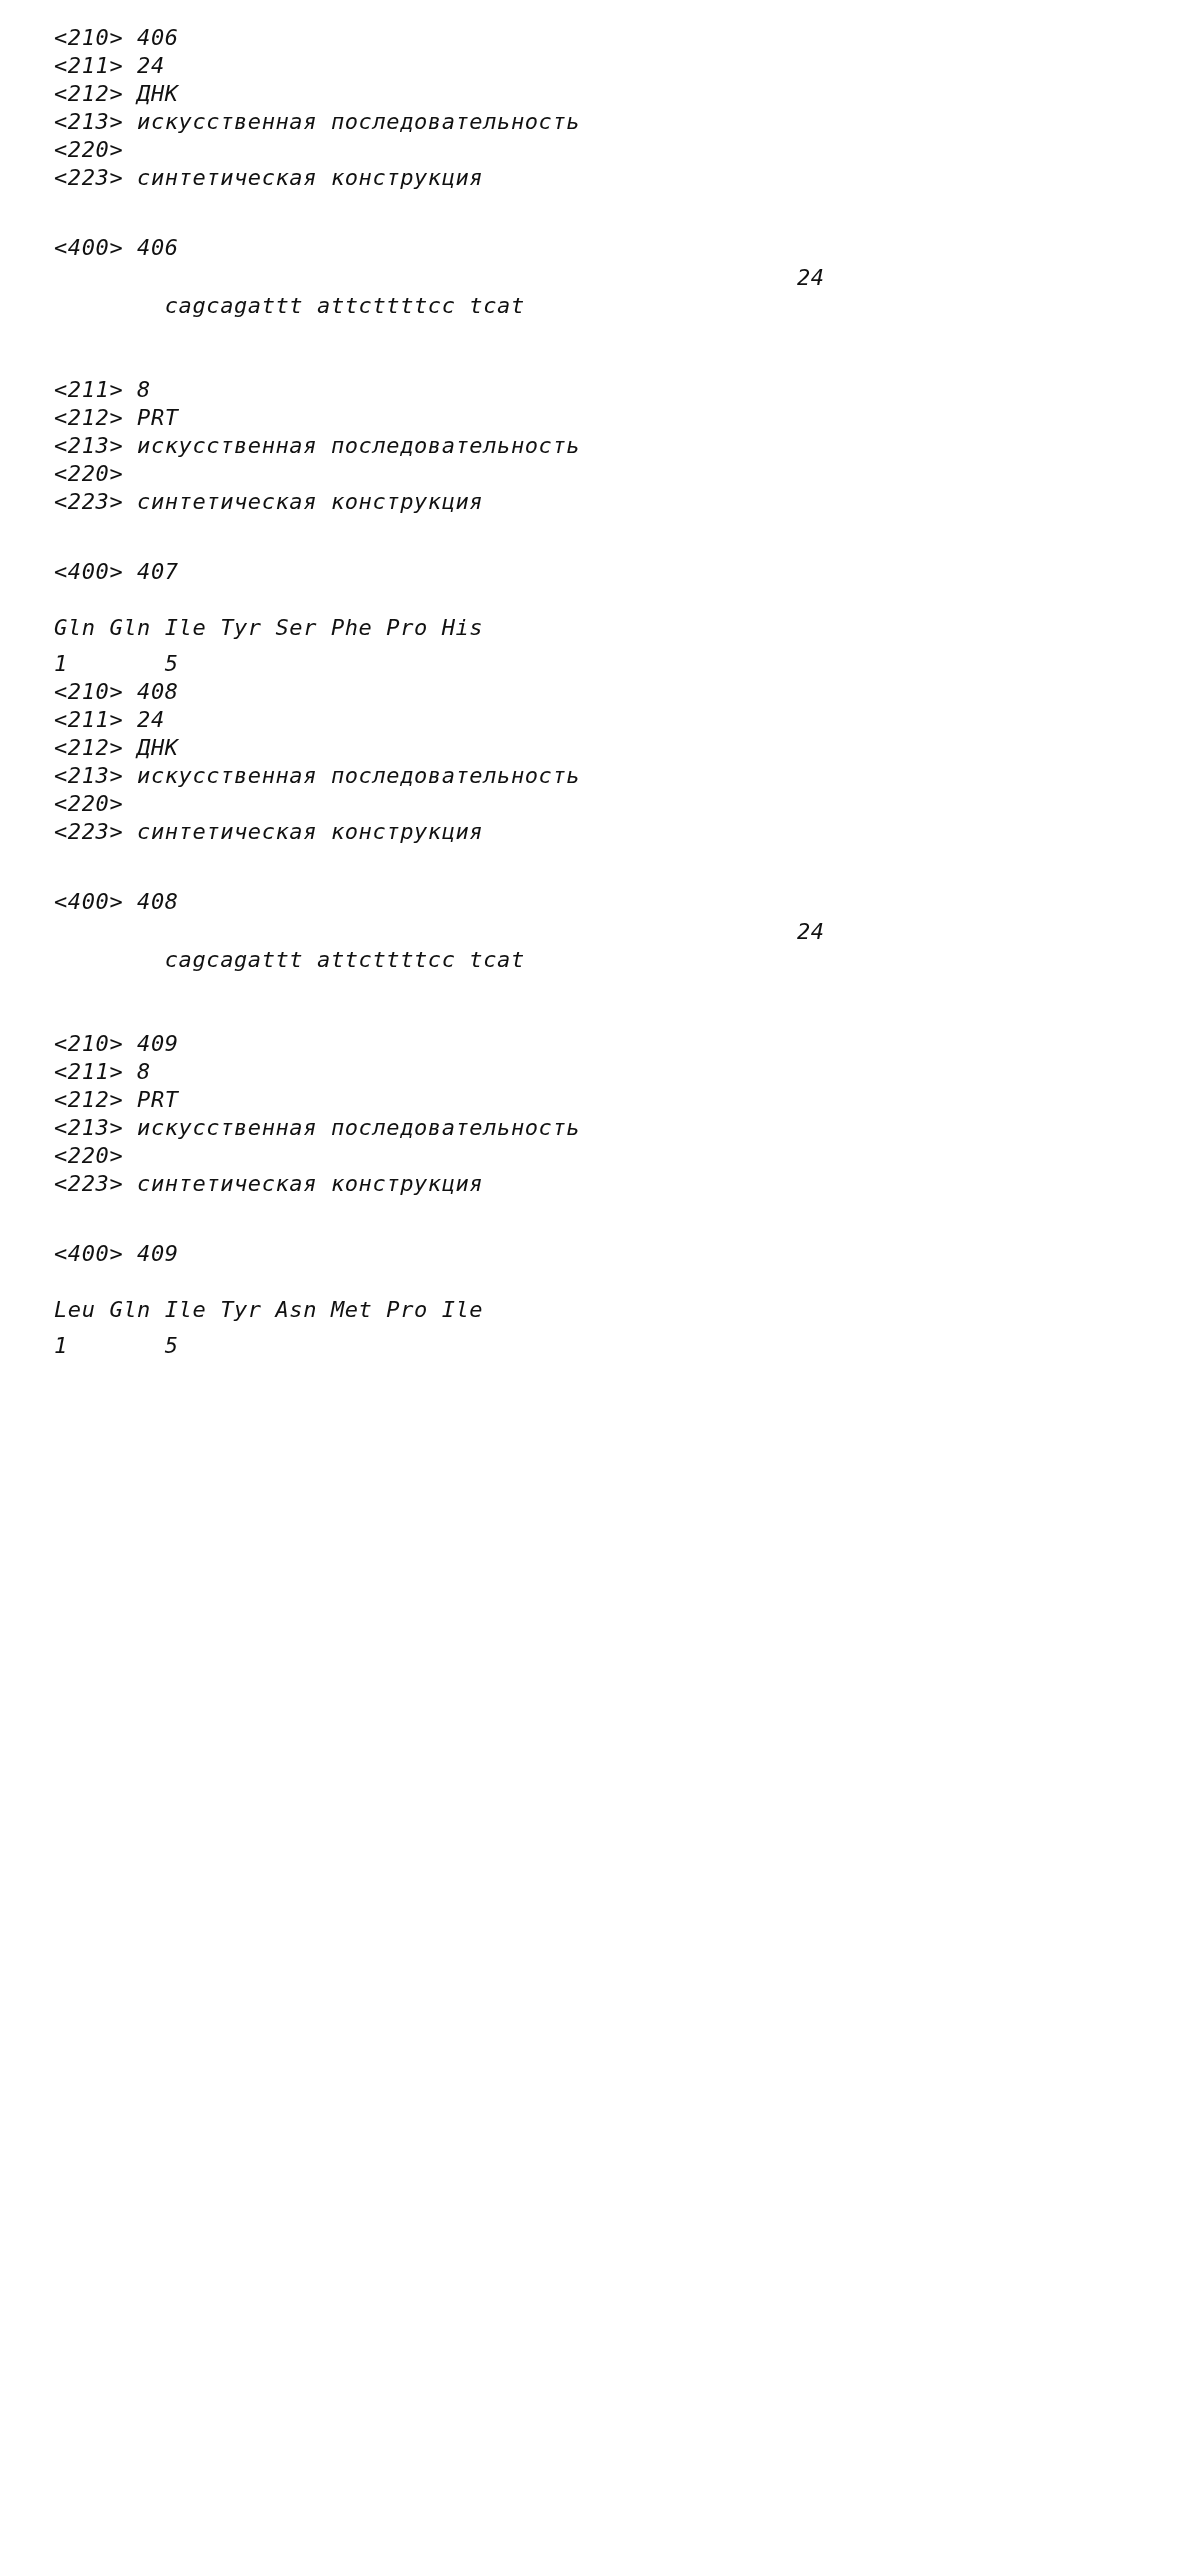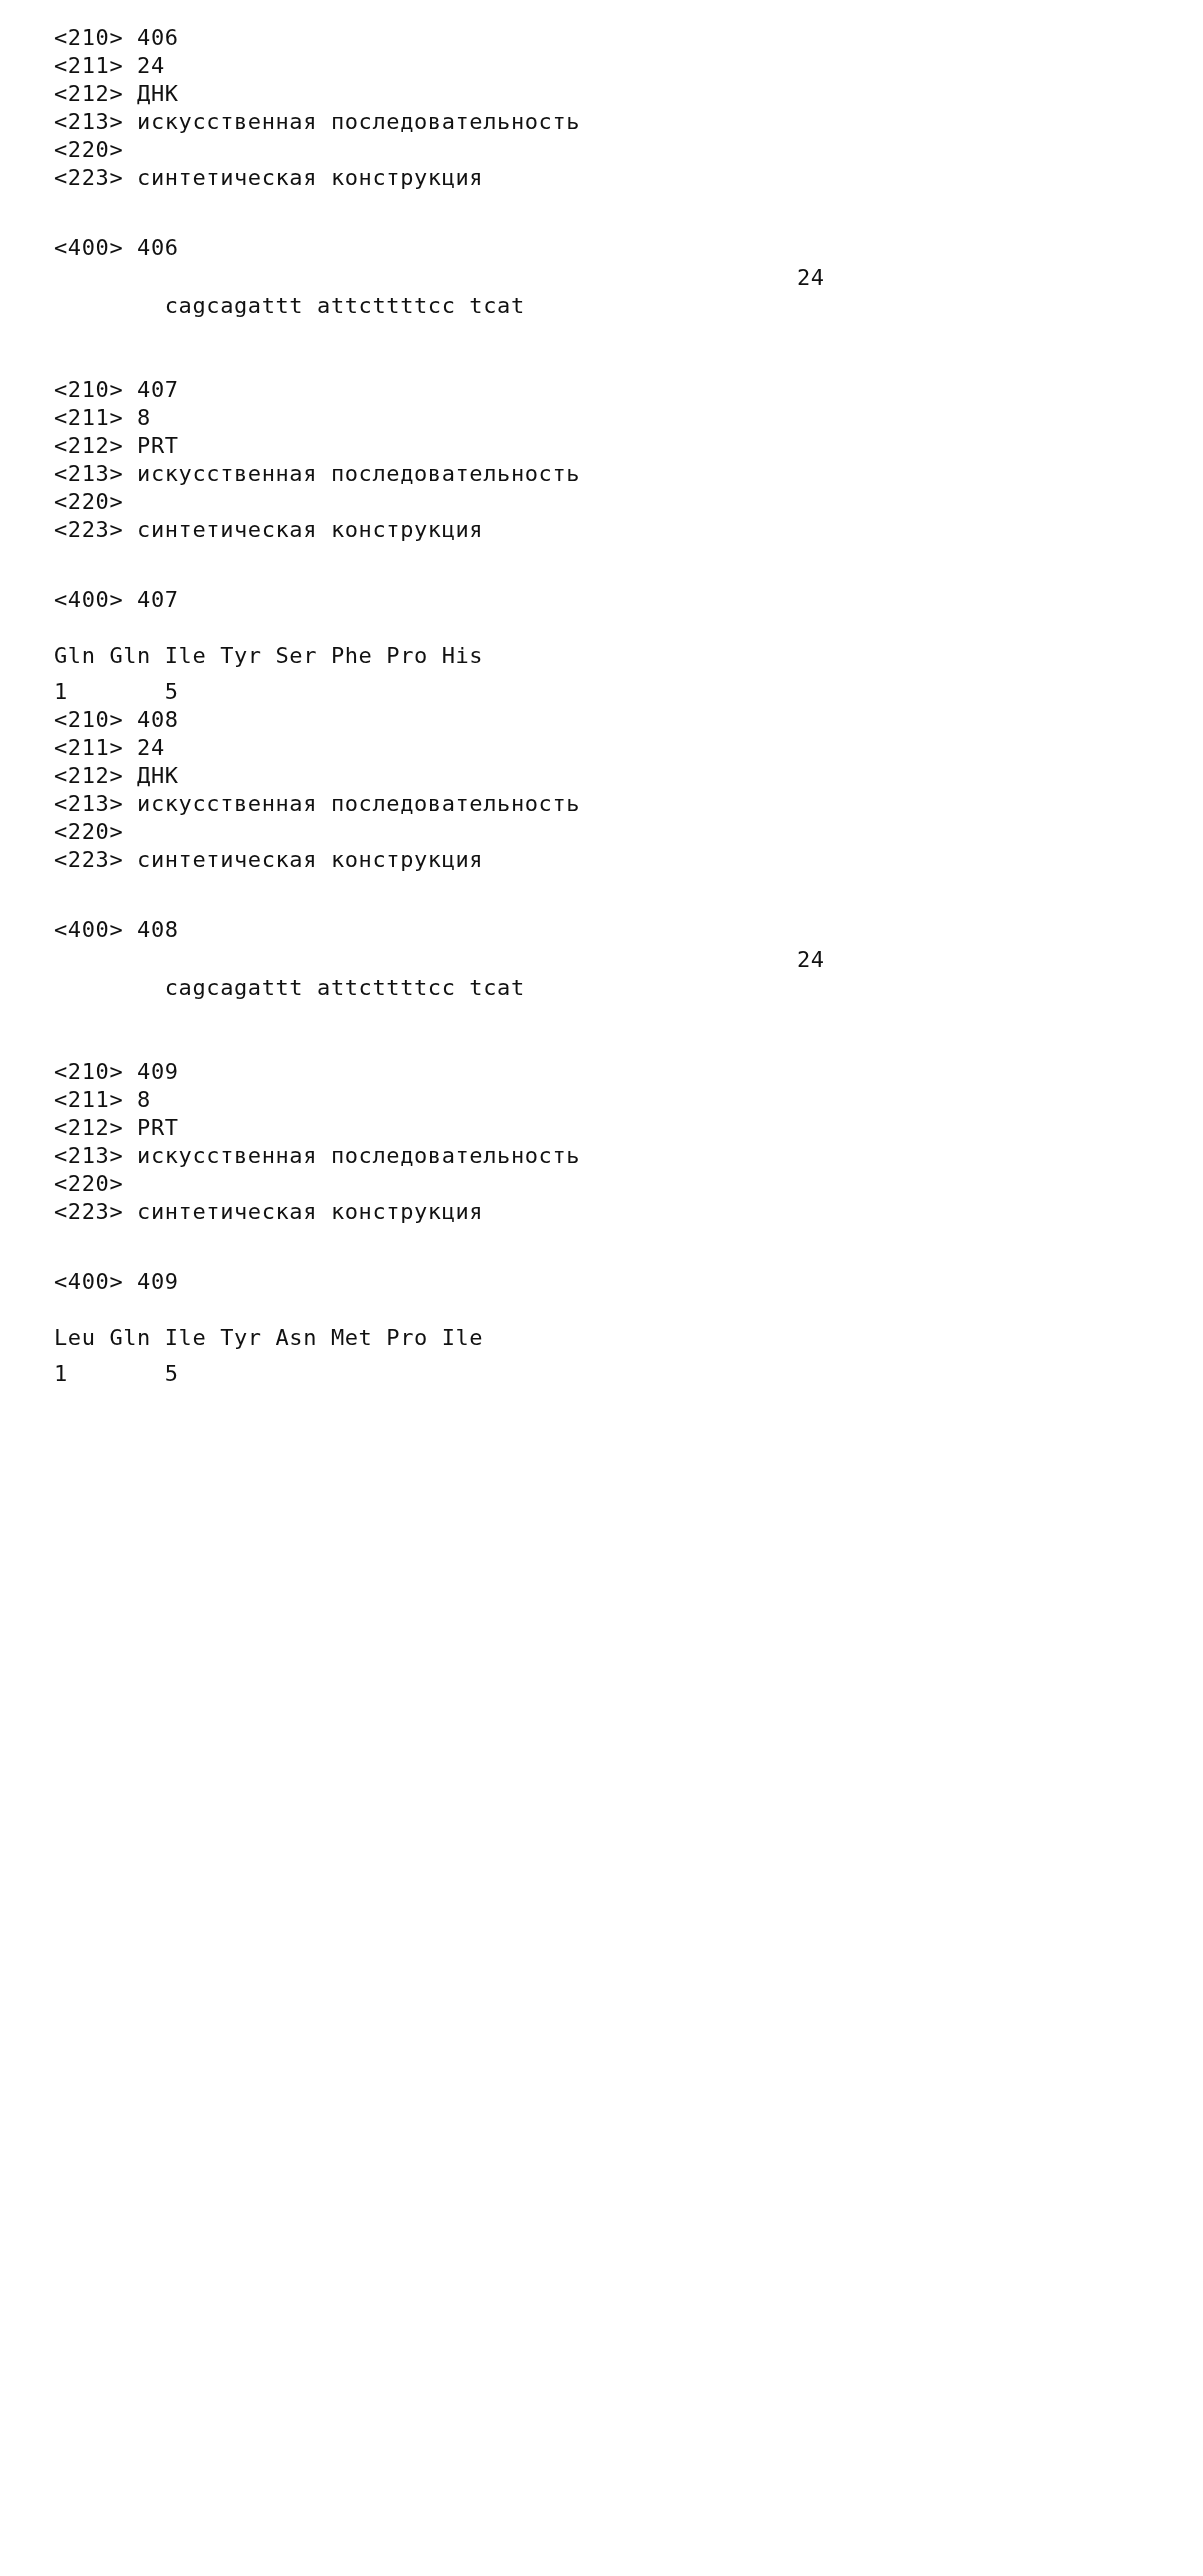--- a/index.html
+++ b/index.html
@@ -14,20 +14,21 @@
     color: #111111;
     position: relative;
     overflow: hidden;
   }
   .page {
     position: relative;
     width: 1058px;
     height: 2576px;
     padding: 14px;
     box-sizing: border-box;
+    font-style: italic;
   }
   .content {
     position: absolute;
     left: 54px;
     top: 0;
     width: 1095px;
   }
   .line {
     font-size: 22px;
     line-height: 28px;
@@ -74,21 +75,20 @@
       <div class="line tagline">&lt;220&gt;</div>
       <div class="line tagline">&lt;223&gt; синтетическая конструкция</div>
       <div class="line seqhead">&lt;400&gt; 406</div>
       <div class="line seqrow">
         <span>cagcagattt attcttttcc tcat</span>
         <span class="count">24</span>
       </div>
     </div>
 
     <div>
-      <div class="line tagline">&lt;210&gt; 407</div>
       <div class="line tagline">&lt;211&gt; 8</div>
       <div class="line tagline">&lt;212&gt; PRT</div>
       <div class="line tagline">&lt;213&gt; искусственная последовательность</div>
       <div class="line tagline">&lt;220&gt;</div>
       <div class="line tagline">&lt;223&gt; синтетическая конструкция</div>
       <div class="line seqhead">&lt;400&gt; 407</div>
       <div class="line prot-block">Gln Gln Ile Tyr Ser Phe Pro His</div>
       <div class="line prot-num">1       5</div>
     </div>
 

